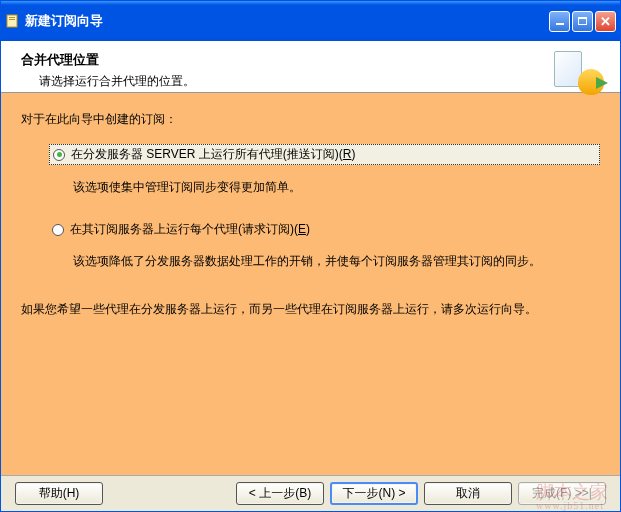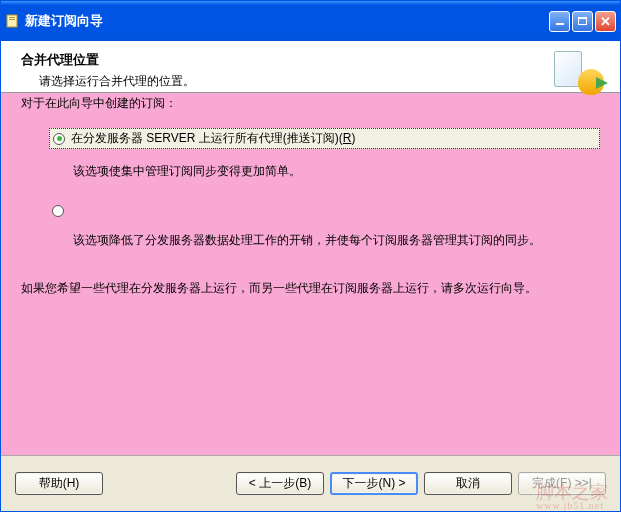--- a/index.html
+++ b/index.html
@@ -78,22 +78,22 @@
   width: 50px;
   height: 44px;
   position: relative;
 }
 .hi-doc{position:absolute;left:0;top:0;width:28px;height:36px;background:linear-gradient(135deg,#fff,#dbe9f9);border:1px solid #9bb;border-radius:2px;}
 .hi-cyl{position:absolute;right:0;bottom:0;width:26px;height:26px;background:linear-gradient(to bottom,#ffd75a,#f2a400);border-radius:50% 50% 45% 45%;}
 .hi-arr{position:absolute;right:-4px;bottom:6px;width:0;height:0;border-top:6px solid transparent;border-bottom:6px solid transparent;border-left:12px solid #4aa84a;}
 
 .content {
   flex: 1;
-  padding: 2px 20px 10px 20px;
-  background: #f9a8d4;
+  padding: 18px 20px 10px 20px;
+  background: #fdba74;
   color: #000;
 }
 .intro { margin-bottom: 16px; }
 .options { margin-left: 28px; }
 .opt { margin-bottom: 8px; }
 .radio-row {
   display: flex;
   align-items: center;
   gap: 6px;
   padding: 1px 3px;
@@ -120,21 +120,21 @@
 .opt-label { }
 .underline { text-decoration: underline; }
 .opt-desc {
   margin-left: 24px;
   margin-top: 14px;
   margin-bottom: 24px;
 }
 .note { margin-top: 30px; line-height: 1.5; }
 
 .footer {
-  height: 56px;
+  height: 36px;
   border-top: 1px solid #aaa;
   background: #ece9d8;
   display: flex;
   align-items: center;
   padding: 0 14px;
   gap: 6px;
   position: relative;
 }
 .footer-spacer { flex: 1; }
 .btn {
@@ -221,20 +221,23 @@
           <span class="opt-label">
             <span>在分发服务器 SERVER 上运行所有代理(推送订阅)(</span><span class="underline">R</span><span>)</span>
           </span>
         </div>
         <div class="opt-desc">该选项使集中管理订阅同步变得更加简单。</div>
       </div>
 
       <div class="opt">
         <div class="radio-row">
           <span class="radio"></span>
+          <span class="opt-label">
+            <span>在其订阅服务器上运行每个代理(请求订阅)(</span><span class="underline">E</span><span>)</span>
+          </span>
         </div>
         <div class="opt-desc">该选项降低了分发服务器数据处理工作的开销，并使每个订阅服务器管理其订阅的同步。</div>
       </div>
 
     </div>
 
     <div class="note">如果您希望一些代理在分发服务器上运行，而另一些代理在订阅服务器上运行，请多次运行向导。</div>
   </div>
 
   <div class="footer">

